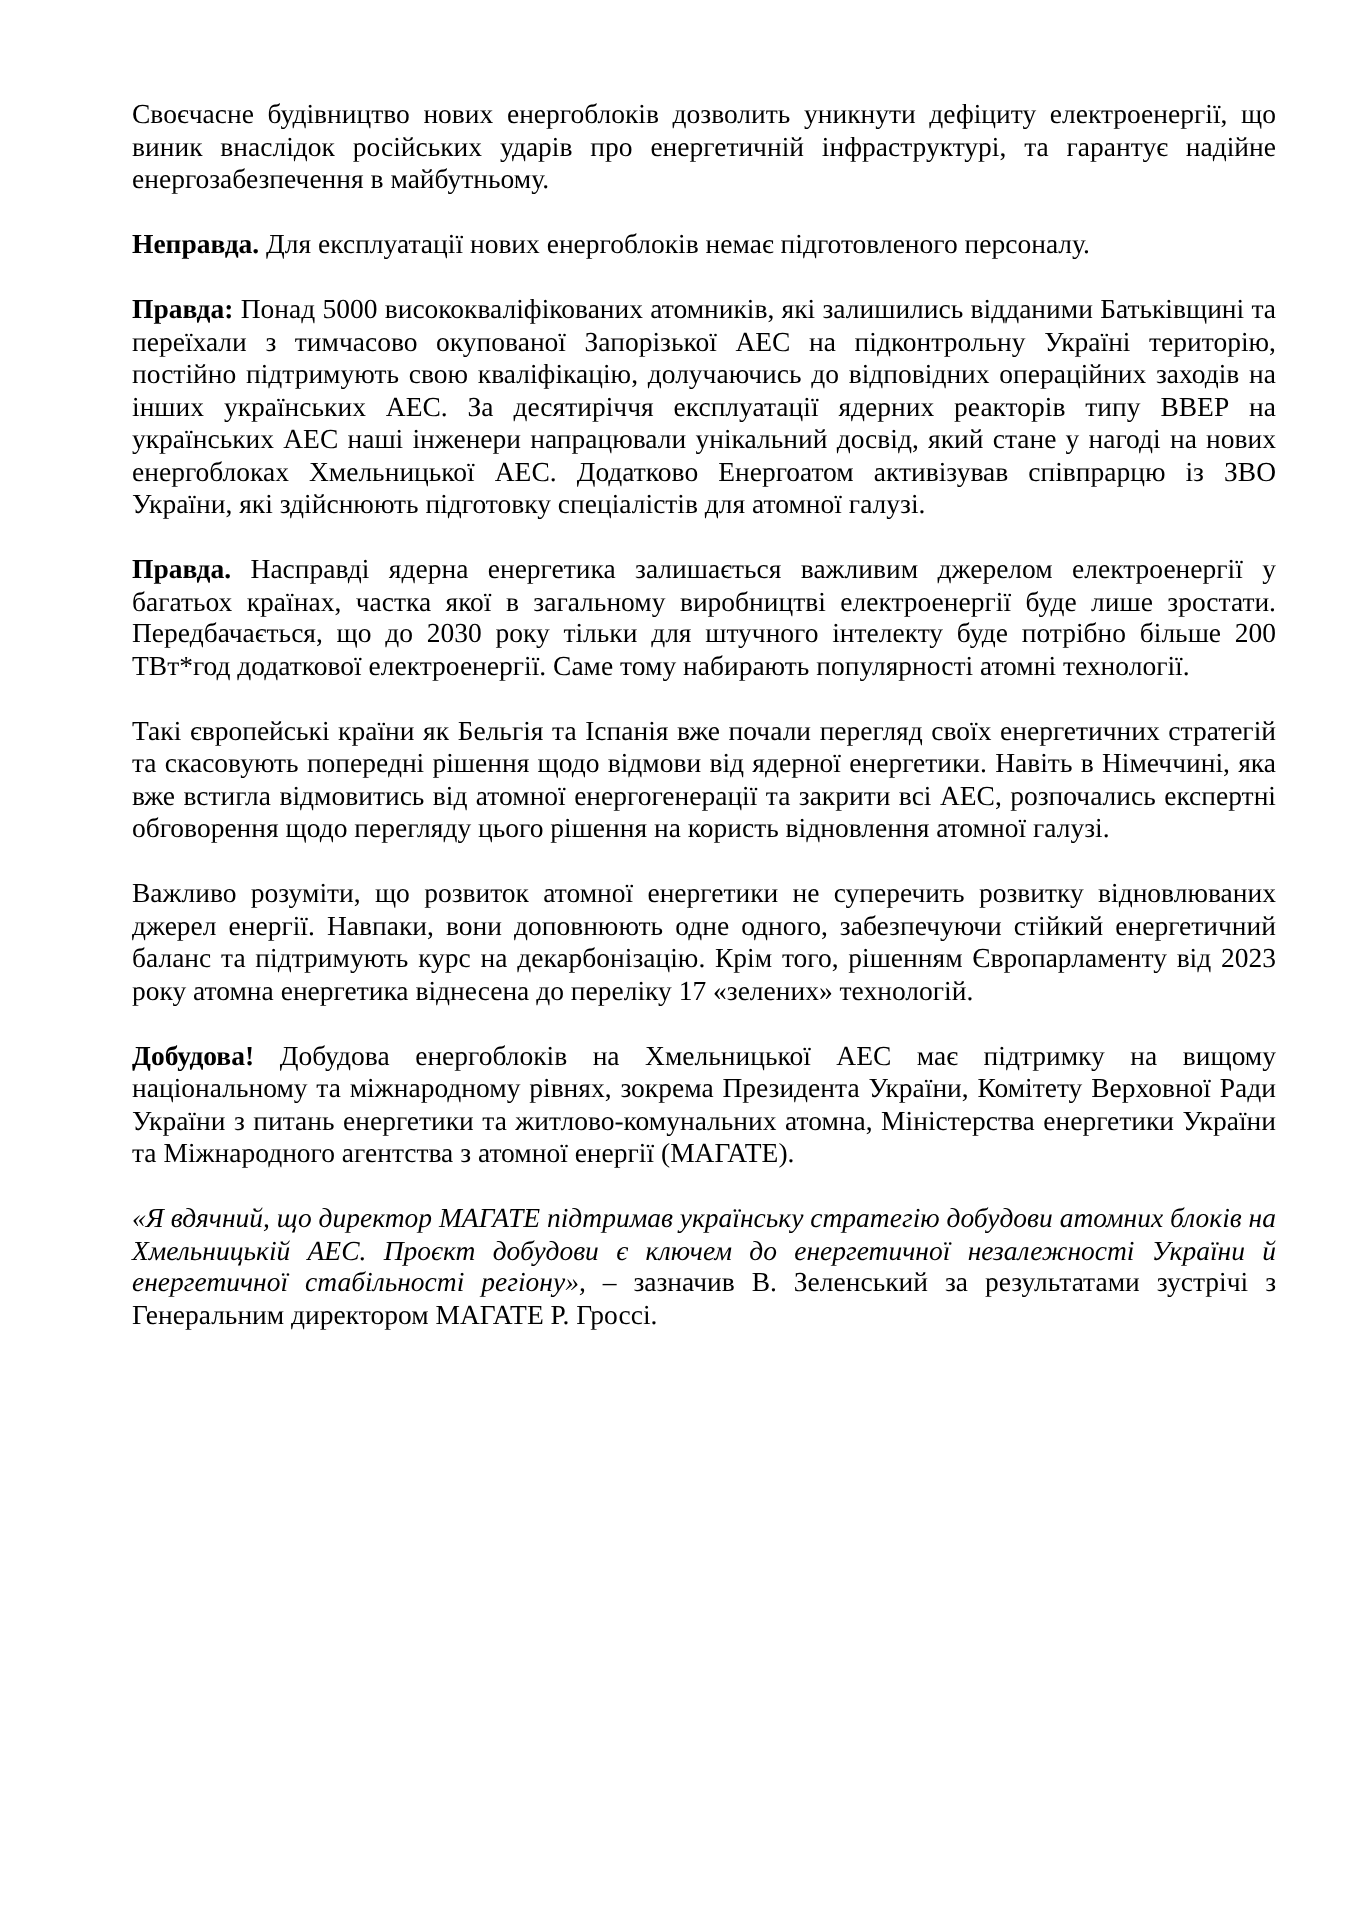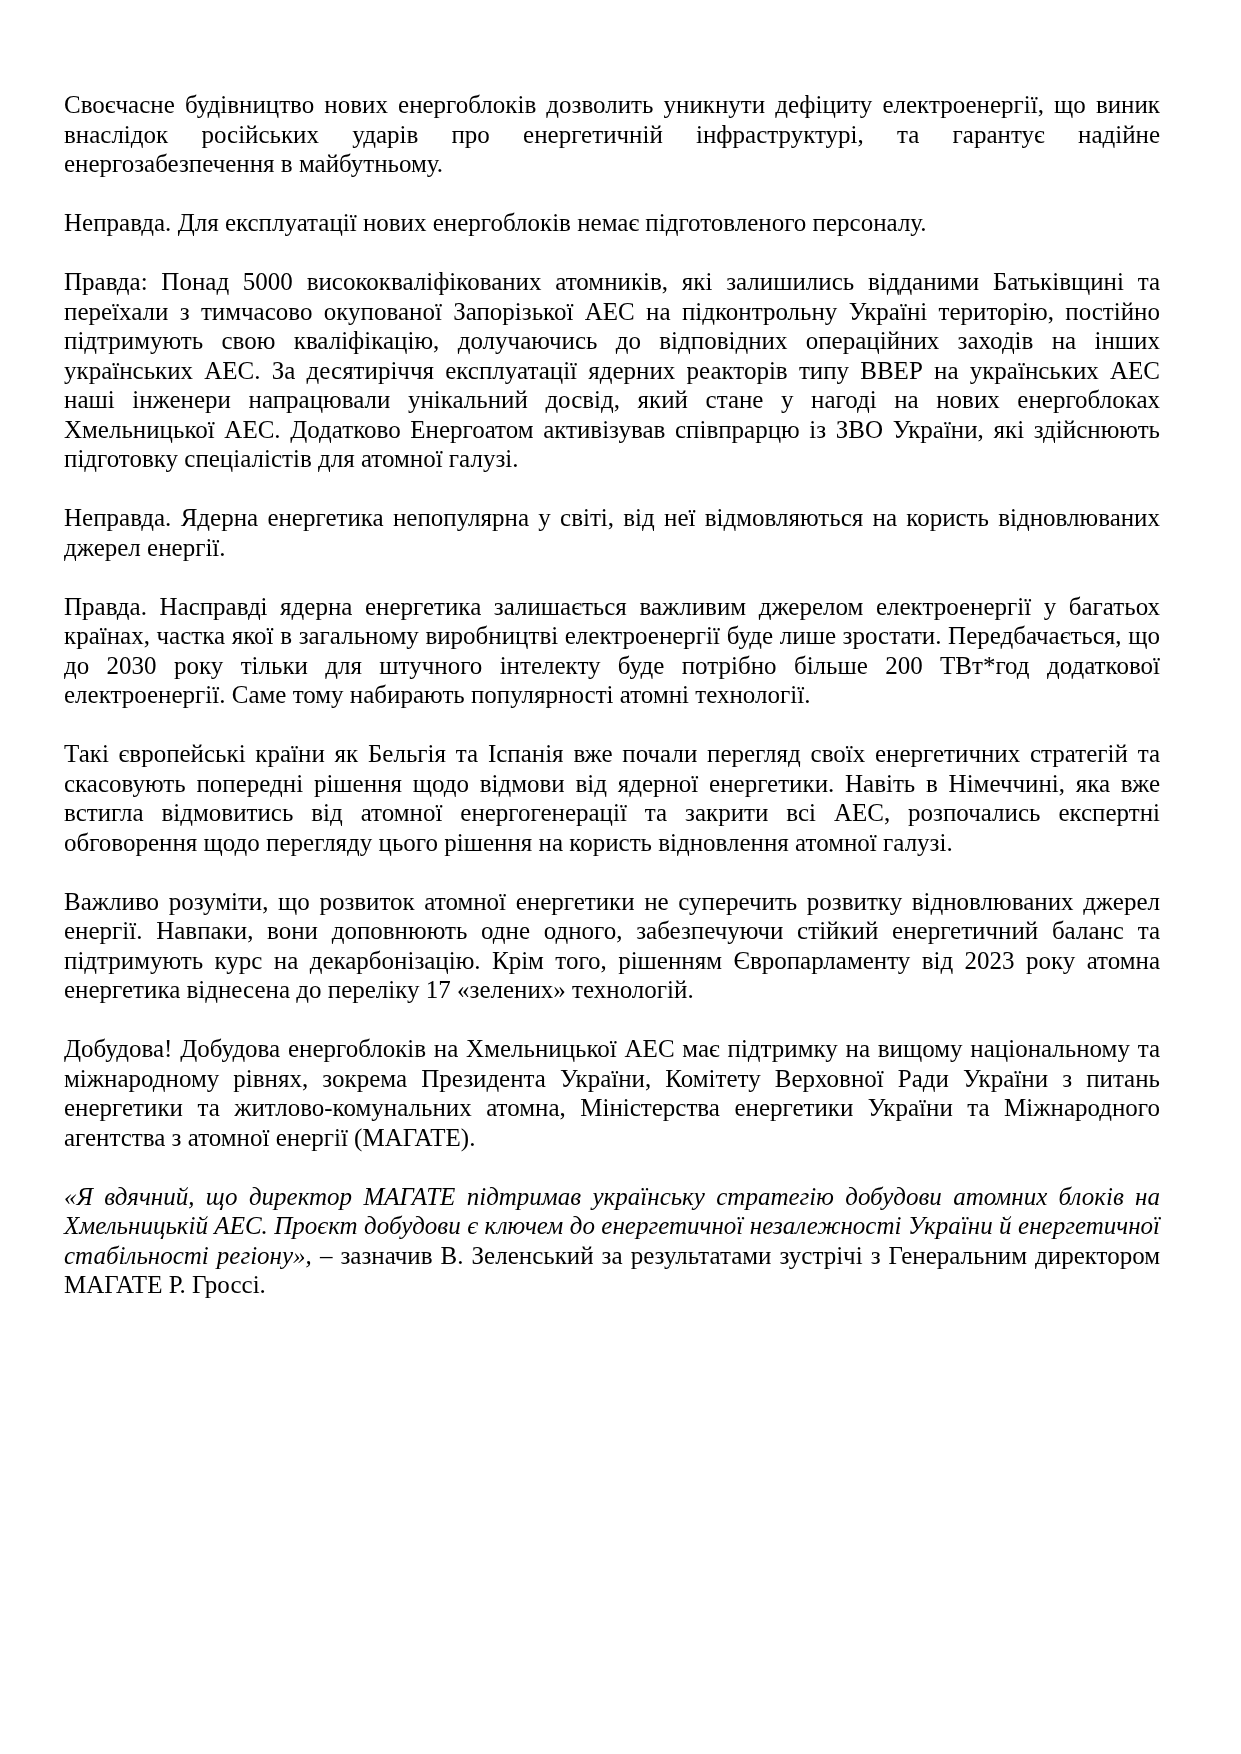--- a/index.html
+++ b/index.html
@@ -9,49 +9,48 @@
   }
   body {
     width: 1241px;
     height: 1754px;
     overflow: hidden;
   }
   .page {
     box-sizing: border-box;
     width: 1241px;
     height: 1754px;
-    padding: 90px 81px 40px 64px;
+    padding: 90px 81px 40px 120px;
     background: #ffffff;
     color: #000000;
     font-family: "Liberation Serif", "DejaVu Serif", serif;
     font-size: 25px;
     line-height: 29.5px;
   }
   .para {
     margin: 0 0 29.5px 0;
     text-align: justify;
   }
   .lead {
-    font-weight: normal;
+    font-weight: bold;
   }
   .quote-italic {
   }
 </style>
 </head>
 <body>
 
 <div class="page">
 
   <p class="para"><span>Своєчасне будівництво нових енергоблоків дозволить уникнути дефіциту електроенергії, що виник внаслідок російських ударів про енергетичній інфраструктурі, та гарантує надійне енергозабезпечення в майбутньому.</span></p>
 
   <p class="para"><b class="lead">Неправда.</b> <span>Для експлуатації нових енергоблоків немає підготовленого персоналу.</span></p>
 
   <p class="para"><b class="lead">Правда:</b> <span>Понад 5000 висококваліфікованих атомників, які залишились відданими Батьківщині та переїхали з тимчасово окупованої Запорізької АЕС на підконтрольну Україні територію, постійно підтримують свою кваліфікацію, долучаючись до відповідних операційних заходів на інших українських АЕС. За десятиріччя експлуатації ядерних реакторів типу ВВЕР на українських АЕС наші інженери напрацювали унікальний досвід, який стане у нагоді на нових енергоблоках Хмельницької АЕС. Додатково Енергоатом активізував співпрарцю із ЗВО України, які здійснюють підготовку спеціалістів для атомної галузі.</span></p>
 
-  <p class="para"><b class="lead">Неправда.</b> <span>Ядерна енергетика непопулярна у світі, від неї відмовляються на користь відновлюваних джерел енергії.</span></p>
 
   <p class="para"><b class="lead">Правда.</b> <span>Насправді ядерна енергетика залишається важливим джерелом електроенергії у багатьох країнах, частка якої в загальному виробництві електроенергії буде лише зростати. Передбачається, що до 2030 року тільки для штучного інтелекту буде потрібно більше 200 ТВт*год додаткової електроенергії. Саме тому набирають популярності атомні технології.</span></p>
 
 
   <p class="para"><span>Такі європейські країни як Бельгія та Іспанія вже почали перегляд своїх енергетичних стратегій та скасовують попередні рішення щодо відмови від ядерної енергетики. Навіть в Німеччині, яка вже встигла відмовитись від атомної енергогенерації та закрити всі АЕС, розпочались експертні обговорення щодо перегляду цього рішення на користь відновлення атомної галузі.</span></p>
 
   <p class="para"><span>Важливо розуміти, що розвиток атомної енергетики не суперечить розвитку відновлюваних джерел енергії. Навпаки, вони доповнюють одне одного, забезпечуючи стійкий енергетичний баланс та підтримують курс на декарбонізацію. Крім того, рішенням Європарламенту від 2023 року атомна енергетика віднесена до переліку 17 «зелених» технологій.</span></p>
 
   <p class="para"><b class="lead">Добудова!</b> <span>Добудова енергоблоків на Хмельницької АЕС має підтримку на вищому національному та міжнародному рівнях, зокрема Президента України, Комітету Верховної Ради України з питань енергетики та житлово-комунальних атомна, Міністерства енергетики України та Міжнародного агентства з атомної енергії (МАГАТЕ).</span></p>
 

